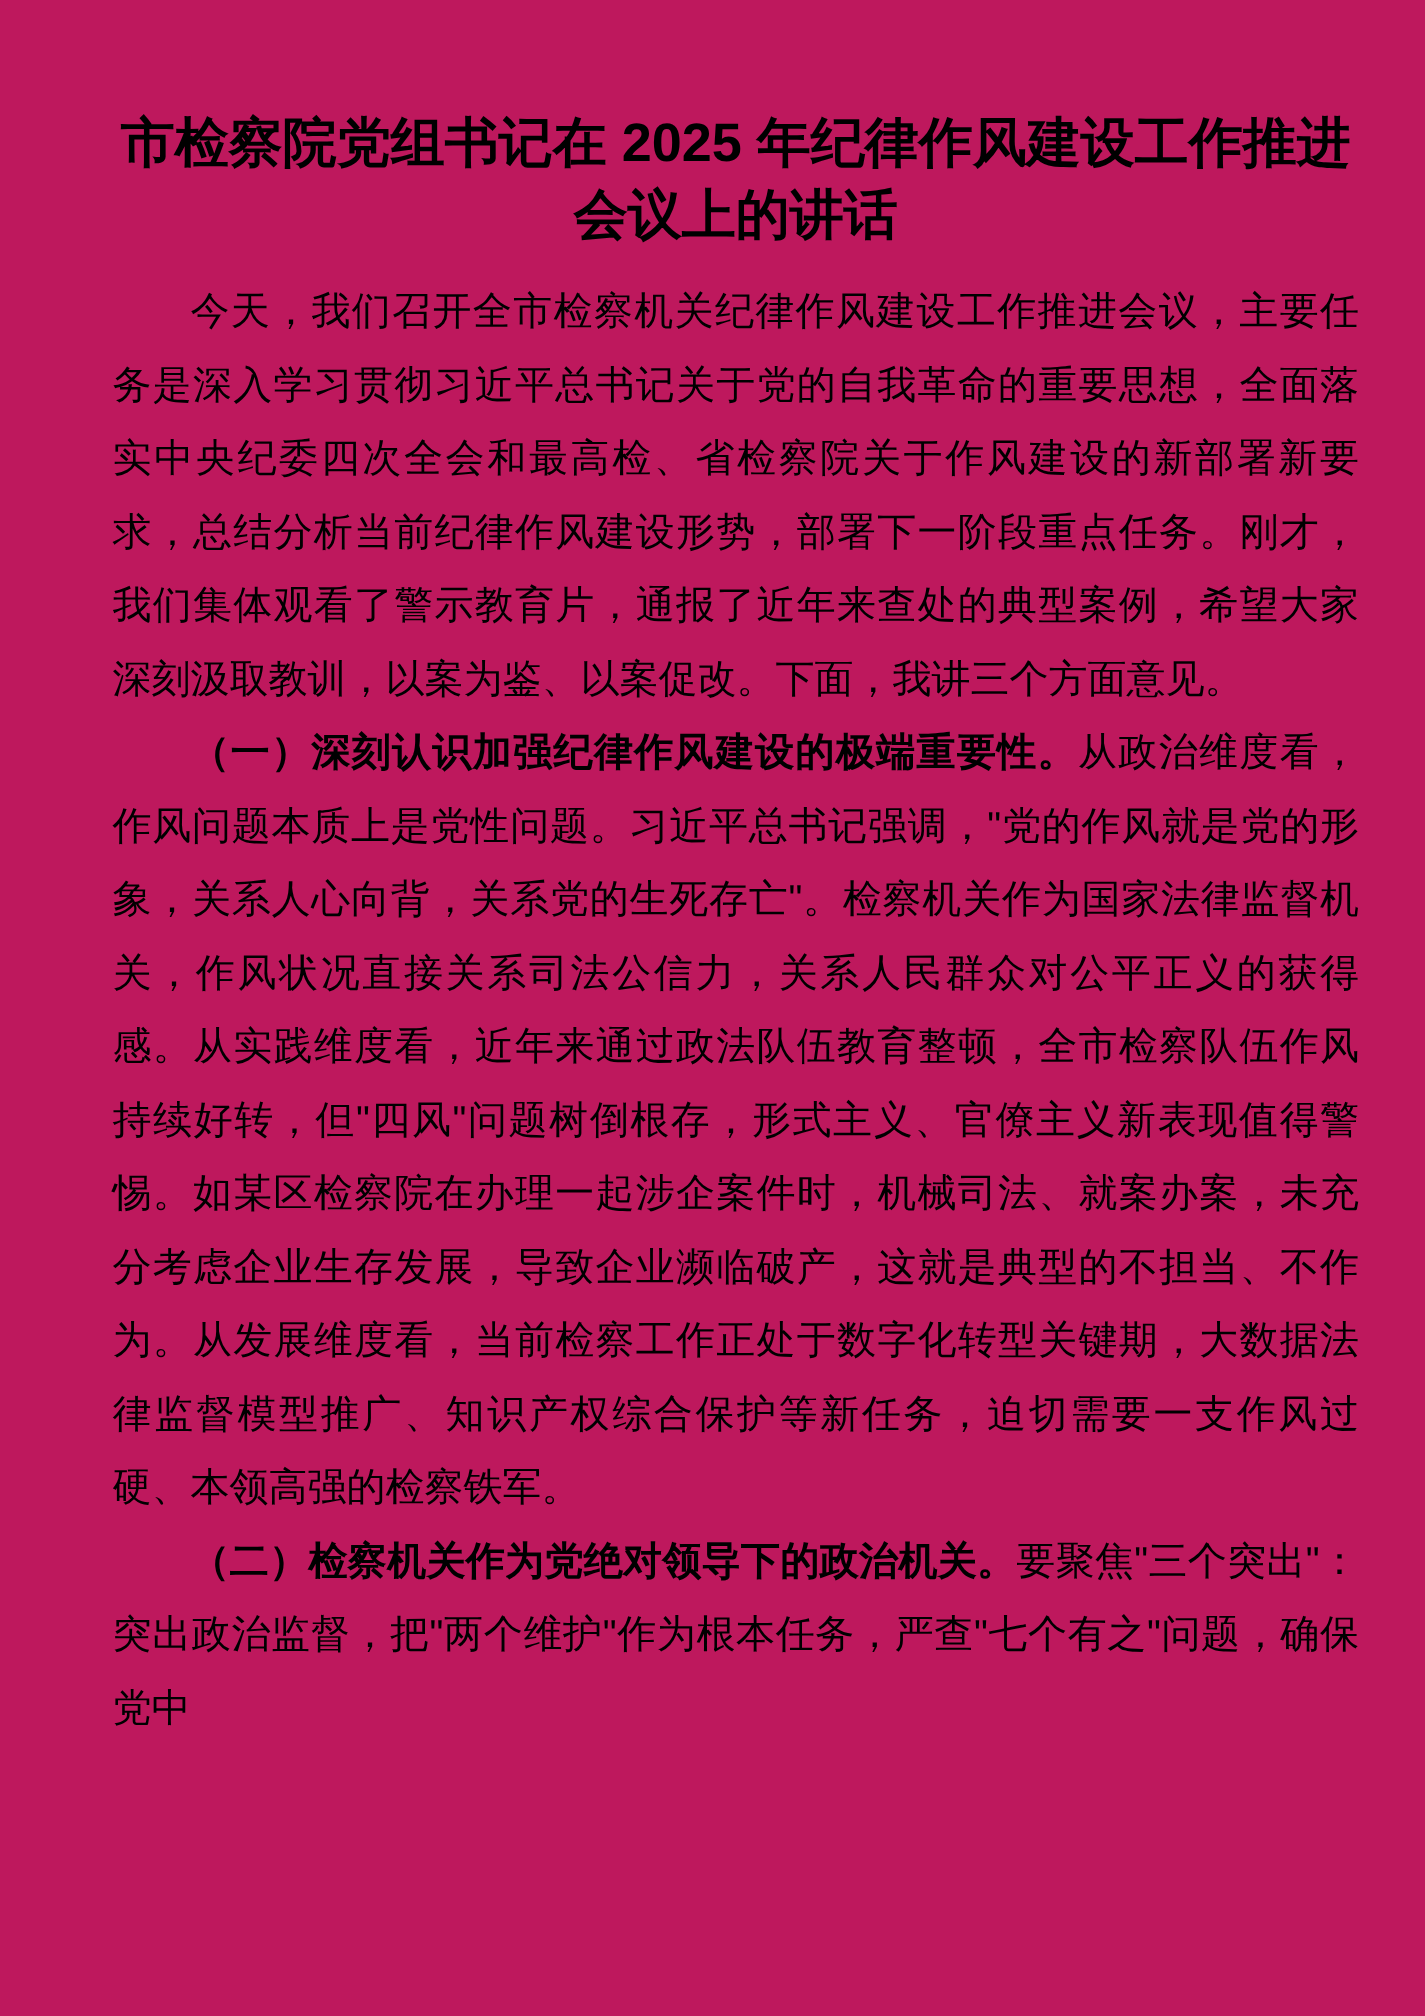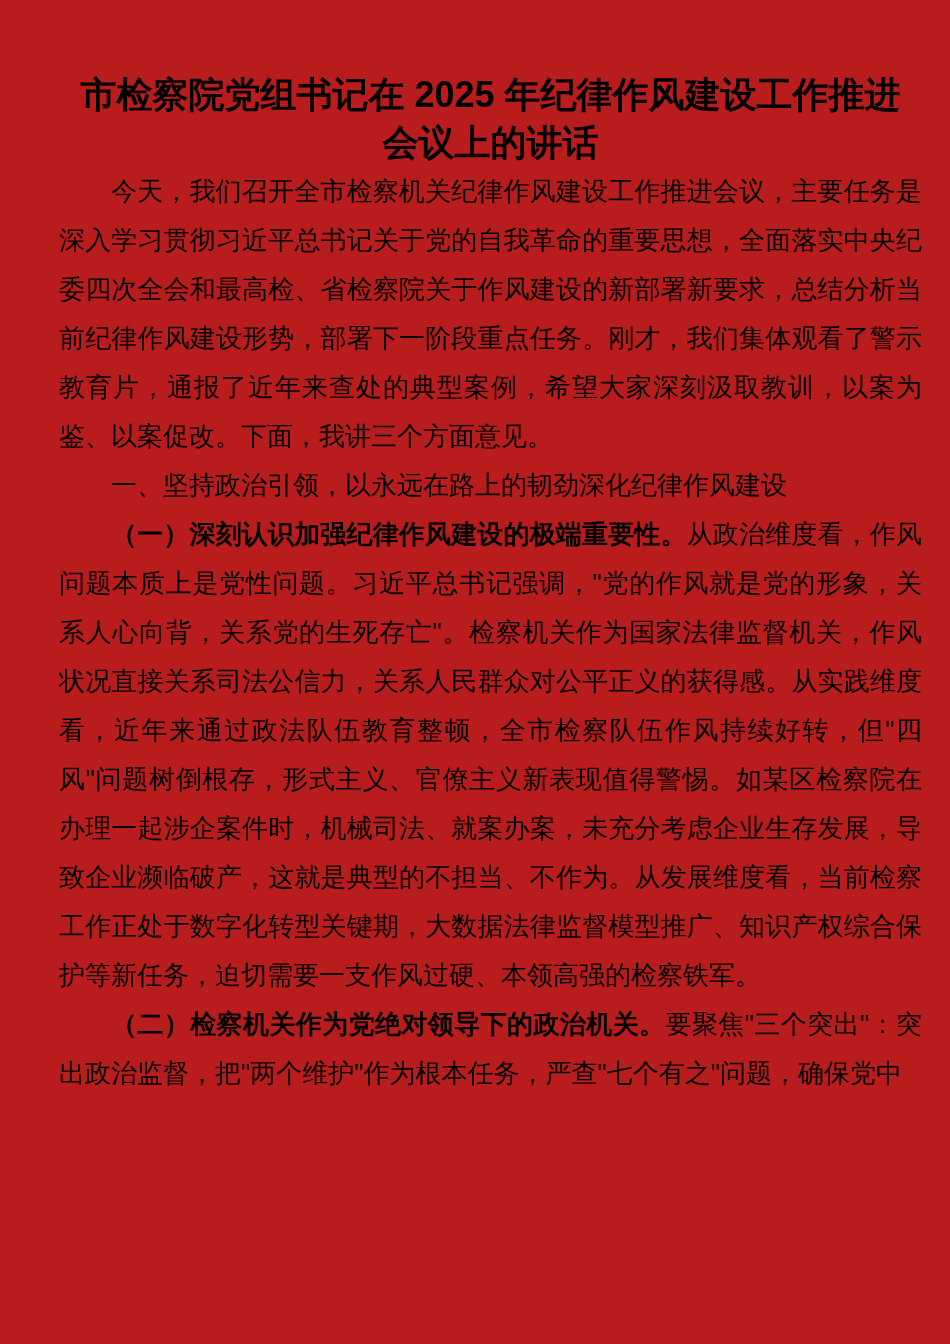--- a/index.html
+++ b/index.html
@@ -11,35 +11,35 @@
     width: 950px;
     height: 1344px;
     font-family: "Liberation Sans", sans-serif;
     color: #000000;
   }
   .page {
     box-sizing: border-box;
     width: 950px;
     height: 1344px;
     padding: 71px 28px 0 59px;
-    background: #b91c1c;
+    background: #be185d;
     overflow: hidden;
   }
   .doc-title {
     margin: 0;
     font-size: 36px;
     font-weight: 700;
     line-height: 48px;
     text-align: center;
     white-space: pre-line;
     color: #000000;
     font-family: "Liberation Sans", sans-serif;
   }
   .doc-body {
-    margin: 0;
+    margin: 16px;
     padding: 0;
   }
   .para {
     margin: 0;
     padding: 0;
     font-size: 26px;
     line-height: 49px;
     text-align: justify;
     text-justify: inter-ideograph;
     text-indent: 2em;
@@ -50,17 +50,16 @@
   .run.bold { font-weight: 700; font-family: Liberation Serif, serif; }
 </style>
 </head>
 <body>
 
 <div class="page">
   <h1 class="doc-title">市检察院党组书记在 2025 年纪律作风建设工作推进
 会议上的讲话</h1>
   <div class="doc-body">
       <p class="para"><span class="run">今天，我们召开全市检察机关纪律作风建设工作推进会议，主要任务是深入学习贯彻习近平总书记关于党的自我革命的重要思想，全面落实中央纪委四次全会和最高检、省检察院关于作风建设的新部署新要求，总结分析当前纪律作风建设形势，部署下一阶段重点任务。刚才，我们集体观看了警示教育片，通报了近年来查处的典型案例，希望大家深刻汲取教训，以案为鉴、以案促改。下面，我讲三个方面意见。</span></p>
-      <p class="para"><span class="run">一、坚持政治引领，以永远在路上的韧劲深化纪律作风建设</span></p>
       <p class="para"><span class="run bold">（一）深刻认识加强纪律作风建设的极端重要性。</span><span class="run">从政治维度看，作风问题本质上是党性问题。习近平总书记强调，"党的作风就是党的形象，关系人心向背，关系党的生死存亡"。检察机关作为国家法律监督机关，作风状况直接关系司法公信力，关系人民群众对公平正义的获得感。从实践维度看，近年来通过政法队伍教育整顿，全市检察队伍作风持续好转，但"四风"问题树倒根存，形式主义、官僚主义新表现值得警惕。如某区检察院在办理一起涉企案件时，机械司法、就案办案，未充分考虑企业生存发展，导致企业濒临破产，这就是典型的不担当、不作为。从发展维度看，当前检察工作正处于数字化转型关键期，大数据法律监督模型推广、知识产权综合保护等新任务，迫切需要一支作风过硬、本领高强的检察铁军。</span></p>
       <p class="para"><span class="run bold">（二）检察机关作为党绝对领导下的政治机关。</span><span class="run">要聚焦"三个突出"：突出政治监督，把"两个维护"作为根本任务，严查"七个有之"问题，确保党中</span></p>
     </div>
 </div>
 
 </body></html>

